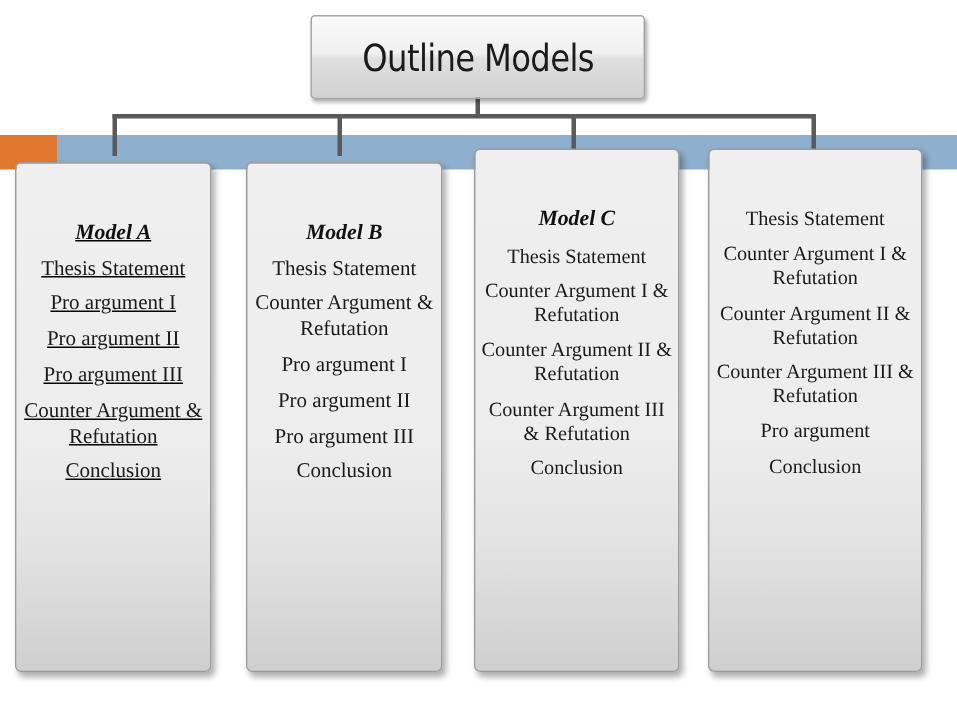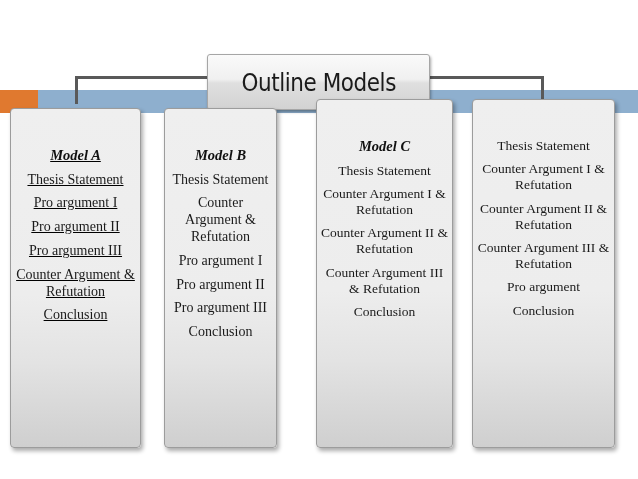--- a/index.html
+++ b/index.html
@@ -76,21 +76,20 @@
     width: 223px;
     height: 56px;
     box-sizing: border-box;
     border: 1px solid #A6A6A6;
     border-radius: 3px;
     background: linear-gradient(to bottom, #FAFAFA 0%, #F0F0F0 45%, #DFDFDF 52%, #D2D2D2 100%);
     box-shadow: 1px 2px 3px rgba(0,0,0,0.35);
     display: flex;
     align-items: center;
     justify-content: center;
-    margin-top: 44px;
   }
   .title-text {
     font-family: "DejaVu Sans", sans-serif;
     font-size: 25px;
     letter-spacing: -0.5px;
     color: #1a1a1a;
     white-space: nowrap;
     transform: scaleX(0.86);
   }
 
@@ -99,21 +98,21 @@
     position: absolute;
     box-sizing: border-box;
     border: 1px solid #9C9C9C;
     border-radius: 4px;
     background: linear-gradient(to bottom, #EFEFEF 0%, #EDEDED 55%, #E3E3E3 75%, #CFCFCF 100%);
     box-shadow: 2px 3px 4px rgba(0,0,0,0.33);
     padding-top: 38px;
     text-align: center;
   }
   .card-a { left: 10px;  top: 108px; width: 131px; height: 340px; text-decoration: underline; }
-  .card-b { left: 164px; top: 108px; width: 113px; height: 340px; }
+  .card-b { left: 164px; top: 108px; width: 131px; height: 340px; }
   .card-c { left: 316px; top: 99px;  width: 137px; height: 349px; }
   .card-d { left: 472px; top: 99px;  width: 143px; height: 349px; }
 
   .card-title {
     font-style: italic;
     font-weight: bold;
     font-size: 14.5px;
     color: #111111;
     margin-bottom: 8px;
     line-height: 1.15;

